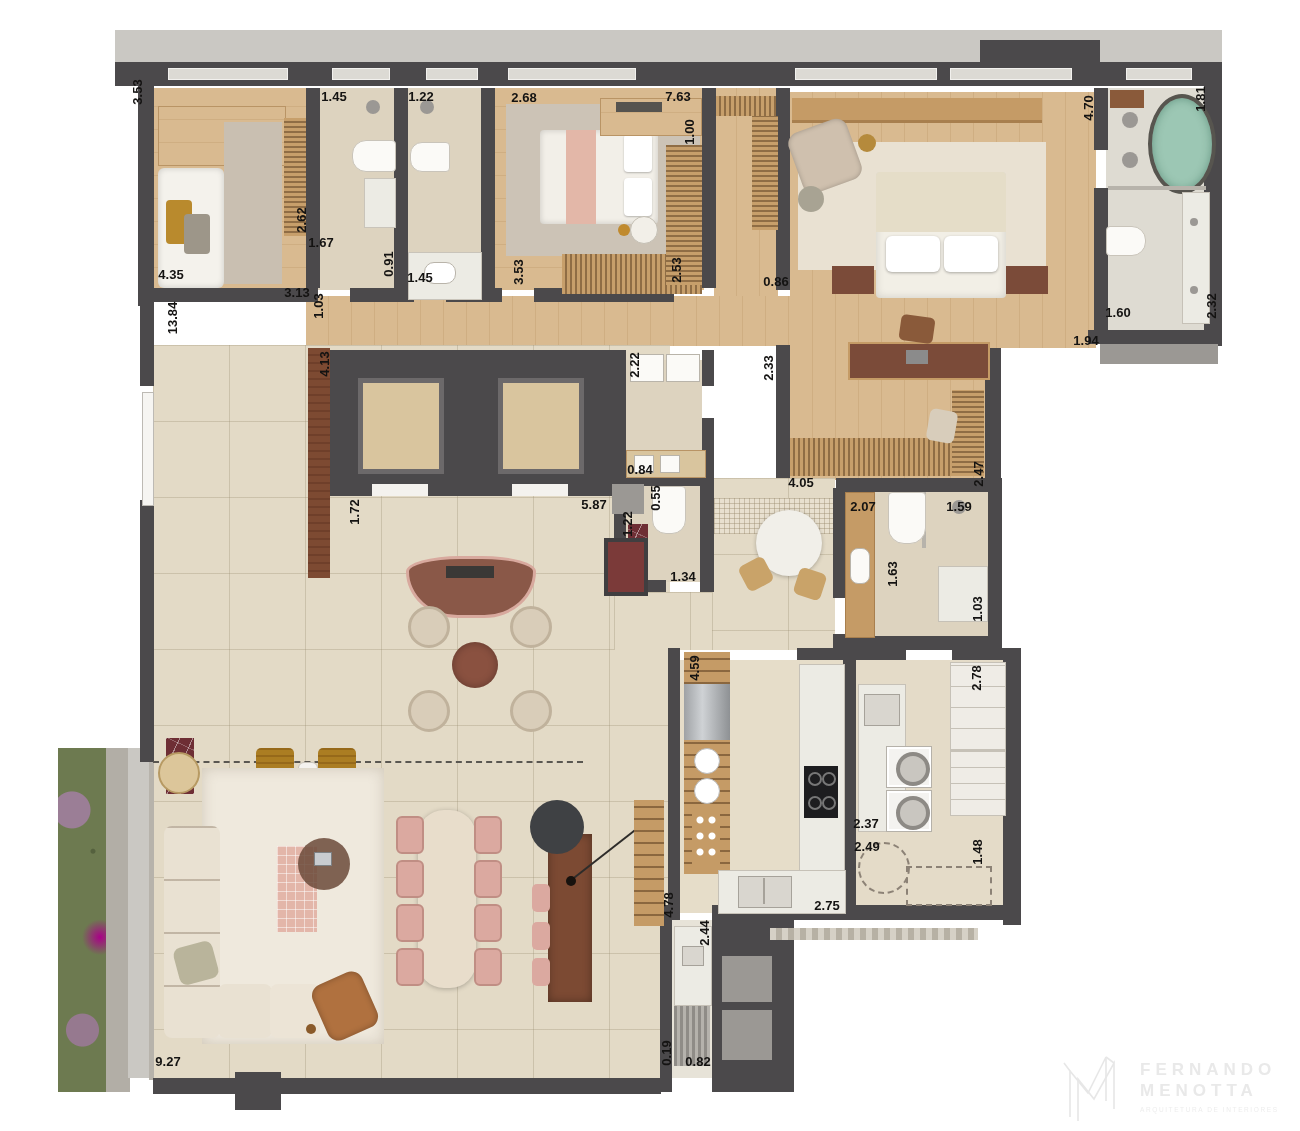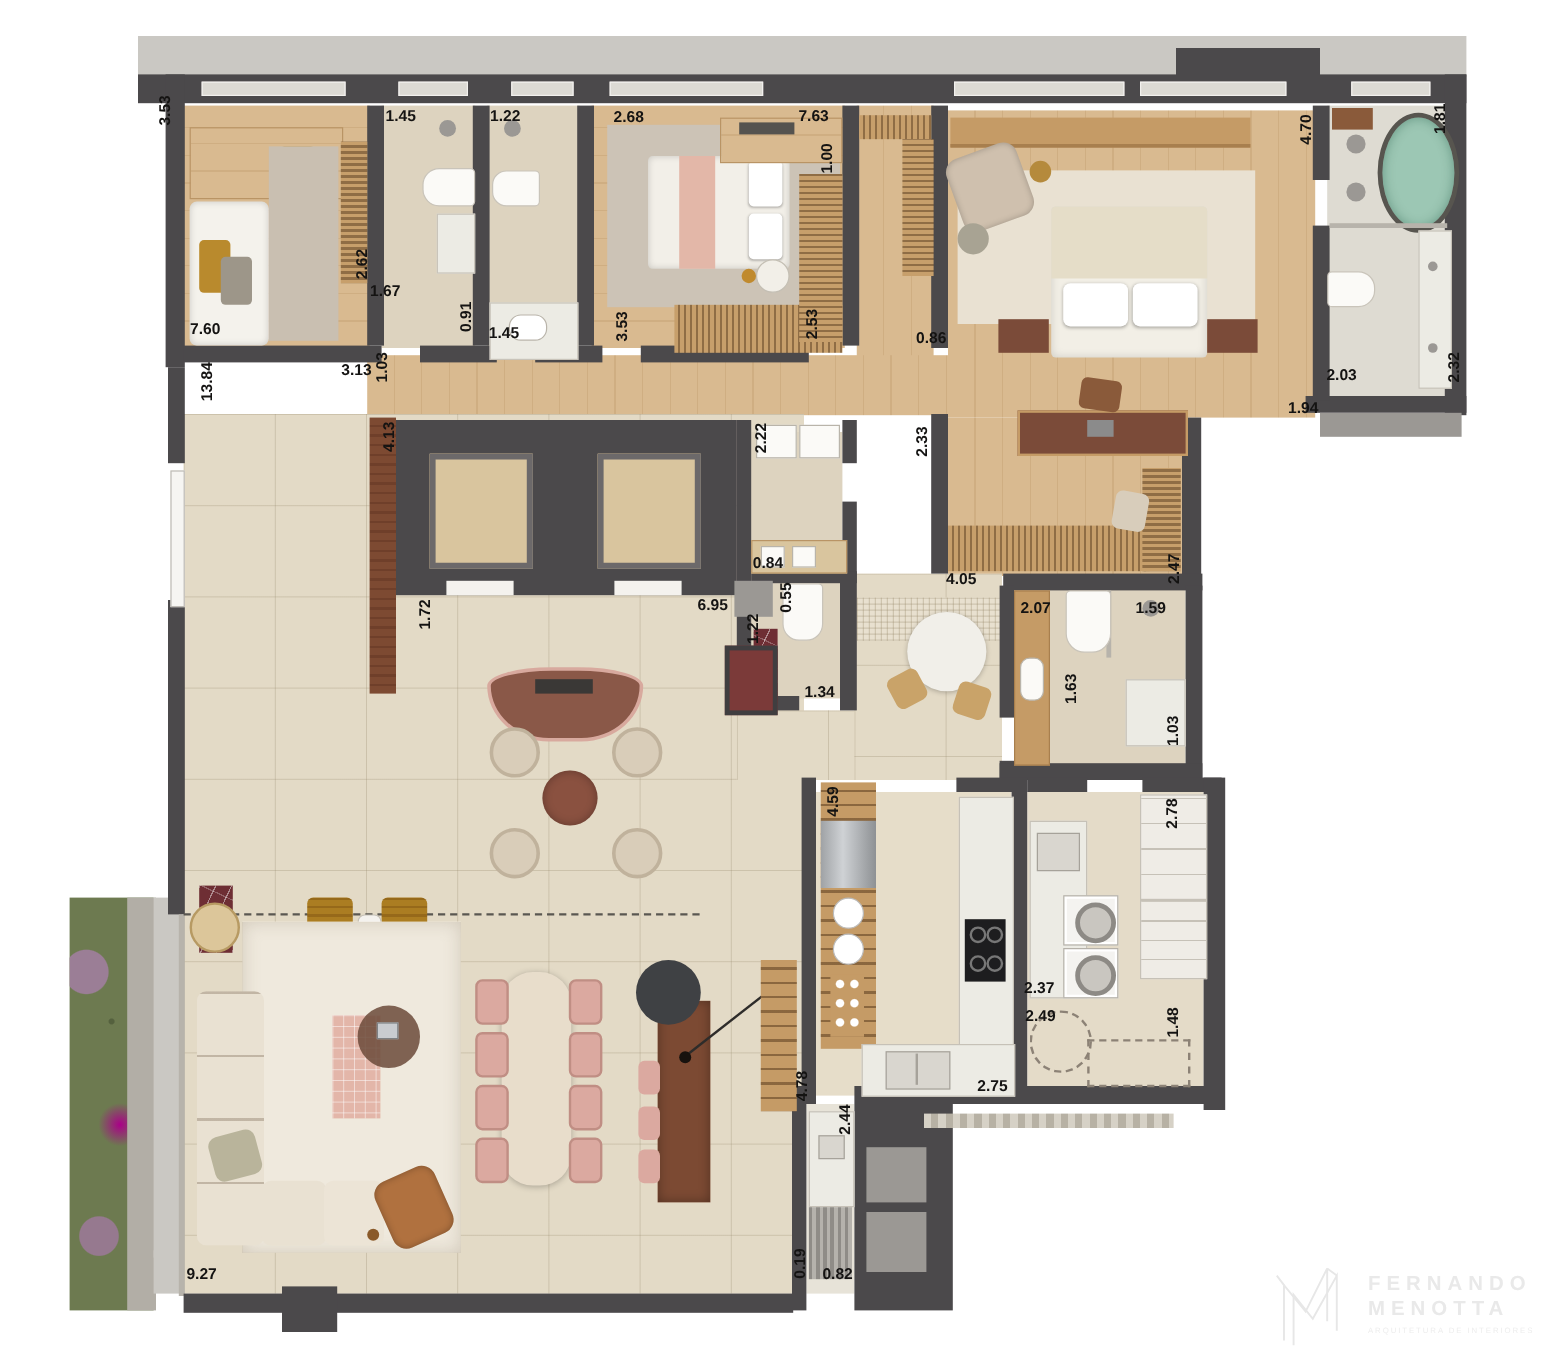--- a/index.html
+++ b/index.html
@@ -286,48 +286,48 @@
   <div class="s" style="left:548px;top:834px;width:44px;height:168px;background:#7c4a33;box-shadow:inset 0 0 10px rgba(0,0,0,.35)"></div>
   <div class="s" style="left:532px;top:884px;width:18px;height:28px;background:#dba9a0;border-radius:5px"></div>
   <div class="s" style="left:532px;top:922px;width:18px;height:28px;background:#dba9a0;border-radius:5px"></div>
   <div class="s" style="left:532px;top:958px;width:18px;height:28px;background:#dba9a0;border-radius:5px"></div>
   <div class="s" style="left:530px;top:800px;width:54px;height:54px;background:#3f4144;border-radius:50%"></div>
   <div class="s" style="left:570px;top:880px;width:84px;height:2px;background:#2e2c2a;transform:rotate(-38deg);transform-origin:left center"></div>
   <div class="s" style="left:566px;top:876px;width:10px;height:10px;background:#17120e;border-radius:50%"></div>
   <div class="s shelflines" style="left:634px;top:800px;width:30px;height:126px"></div>
 
   <span class="lbl v" style="left:137px;top:92px">3.53</span>
-  <span class="lbl" style="left:171px;top:274px">7.60</span>
+  <span class="lbl" style="left:171px;top:274px">4.35</span>
   <span class="lbl v" style="left:301px;top:220px">2.62</span>
   <span class="lbl" style="left:321px;top:242px">1.67</span>
   <span class="lbl v" style="left:388px;top:264px">0.91</span>
   <span class="lbl" style="left:334px;top:96px">1.45</span>
   <span class="lbl" style="left:421px;top:96px">1.22</span>
   <span class="lbl" style="left:420px;top:277px">1.45</span>
-  <span class="lbl" style="left:297px;top:308px">3.13</span>
+  <span class="lbl" style="left:297px;top:292px">3.13</span>
   <span class="lbl v" style="left:318px;top:306px">1.03</span>
   <span class="lbl v" style="left:172px;top:318px">13.84</span>
   <span class="lbl" style="left:524px;top:97px">2.68</span>
   <span class="lbl" style="left:678px;top:96px">7.63</span>
   <span class="lbl v" style="left:689px;top:132px">1.00</span>
   <span class="lbl v" style="left:518px;top:272px">3.53</span>
   <span class="lbl v" style="left:676px;top:270px">2.53</span>
   <span class="lbl" style="left:776px;top:281px">0.86</span>
   <span class="lbl v" style="left:768px;top:368px">2.33</span>
   <span class="lbl v" style="left:1088px;top:108px">4.70</span>
   <span class="lbl v" style="left:1200px;top:99px">1.81</span>
-  <span class="lbl" style="left:1118px;top:312px">2.03</span>
+  <span class="lbl" style="left:1118px;top:312px">1.60</span>
   <span class="lbl v" style="left:1211px;top:306px">2.32</span>
   <span class="lbl" style="left:1086px;top:340px">1.94</span>
   <span class="lbl v" style="left:324px;top:364px">4.13</span>
   <span class="lbl v" style="left:354px;top:512px">1.72</span>
   <span class="lbl v" style="left:634px;top:365px">2.22</span>
   <span class="lbl" style="left:640px;top:469px">0.84</span>
   <span class="lbl v" style="left:655px;top:498px">0.55</span>
-  <span class="lbl" style="left:594px;top:504px">6.95</span>
+  <span class="lbl" style="left:594px;top:504px">5.87</span>
   <span class="lbl v" style="left:627px;top:524px">1.22</span>
   <span class="lbl" style="left:683px;top:576px">1.34</span>
   <span class="lbl" style="left:801px;top:482px">4.05</span>
   <span class="lbl v" style="left:978px;top:474px">2.47</span>
   <span class="lbl" style="left:863px;top:506px">2.07</span>
   <span class="lbl" style="left:959px;top:506px">1.59</span>
   <span class="lbl v" style="left:892px;top:574px">1.63</span>
   <span class="lbl v" style="left:977px;top:609px">1.03</span>
   <span class="lbl v" style="left:694px;top:668px">4.59</span>
   <span class="lbl v" style="left:976px;top:678px">2.78</span>

